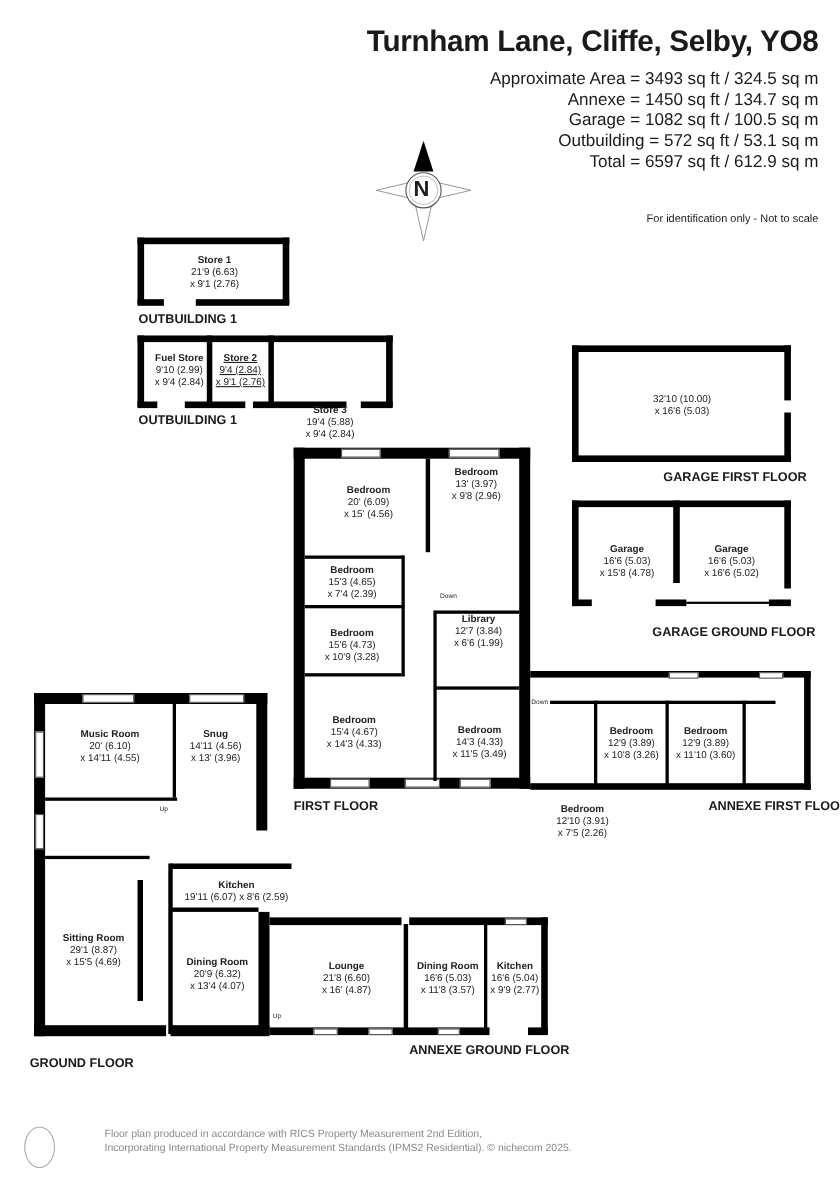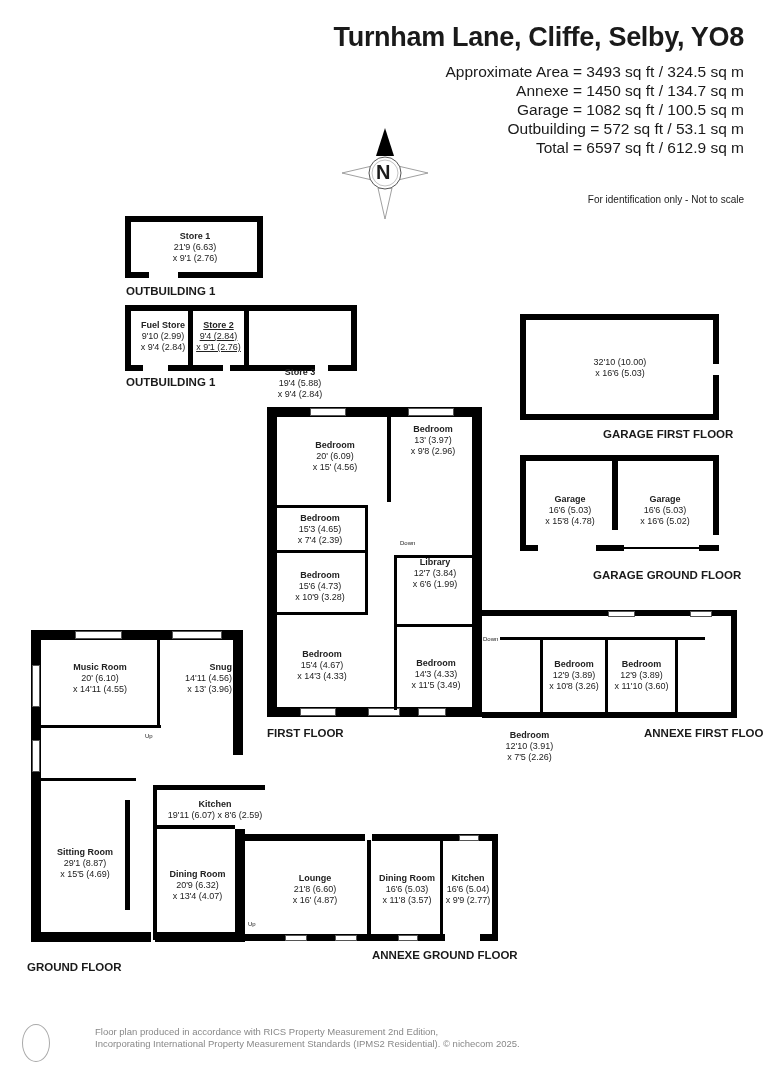--- a/index.html
+++ b/index.html
@@ -221,21 +221,21 @@
   <div class="wall" style="left:155px;top:785px;width:110px;height:5px;"></div>
   <div class="wall" style="left:155px;top:825px;width:80px;height:4px;"></div>
   <div class="wall" style="left:153px;top:785px;width:4px;height:155px;"></div>
   <div class="wall" style="left:155px;top:932px;width:90px;height:10px;"></div>
   <div class="wall" style="left:235px;top:829px;width:10px;height:110px;"></div>
   <div class="room" style="left:45px;top:662px;width:110px;">
     <span class="nm">Music Room</span>
     <span>20' (6.10)</span>
     <span>x 14'11 (4.55)</span>
   </div>
-  <div class="room" style="left:160px;top:662px;width:72px;text-align:right;">
+  <div class="room" style="left:160px;top:662px;width:72px;">
     <span class="nm">Snug</span>
     <span>14'11 (4.56)</span>
     <span>x 13' (3.96)</span>
   </div>
   <div class="flabel" style="left:145px;top:733px;font-size:6px;font-weight:normal;">Up</div>
   <div class="room" style="left:160px;top:799px;width:110px;">
     <span class="nm">Kitchen</span>
     <span>19'11 (6.07) x 8'6 (2.59)</span>
   </div>
   <div class="room" style="left:45px;top:847px;width:80px;">

